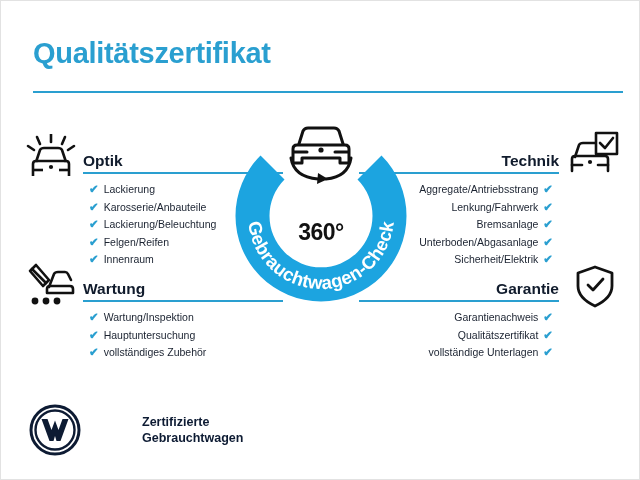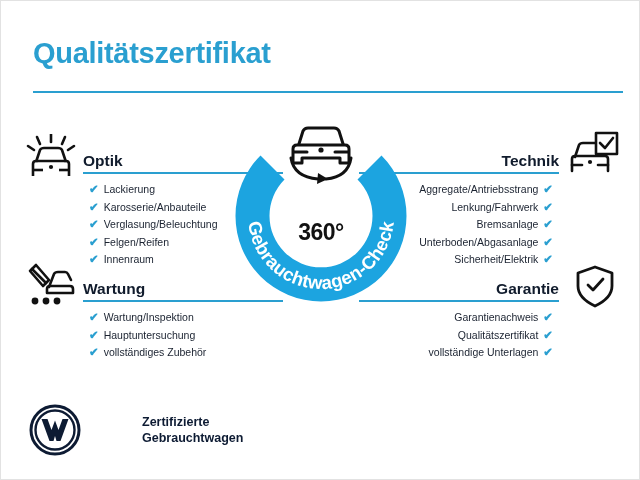--- a/index.html
+++ b/index.html
@@ -240,21 +240,21 @@
       <li>
           <span class="tick">✔</span>
           <span>Lackierung</span>
         </li>
       <li>
           <span class="tick">✔</span>
           <span>Karosserie/Anbauteile</span>
         </li>
       <li>
           <span class="tick">✔</span>
-          <span>Verglasung/Beleuchtung</span>
+          <span>Lackierung/Beleuchtung</span>
         </li>
       <li>
           <span class="tick">✔</span>
           <span>Felgen/Reifen</span>
         </li>
       <li>
           <span class="tick">✔</span>
           <span>Innenraum</span>
         </li>
     </ul>

